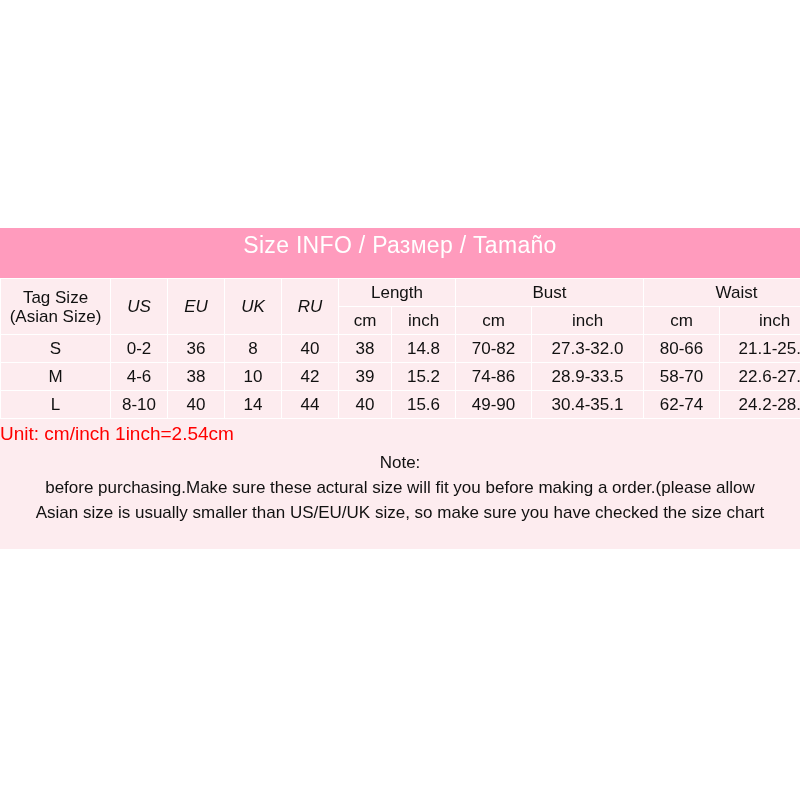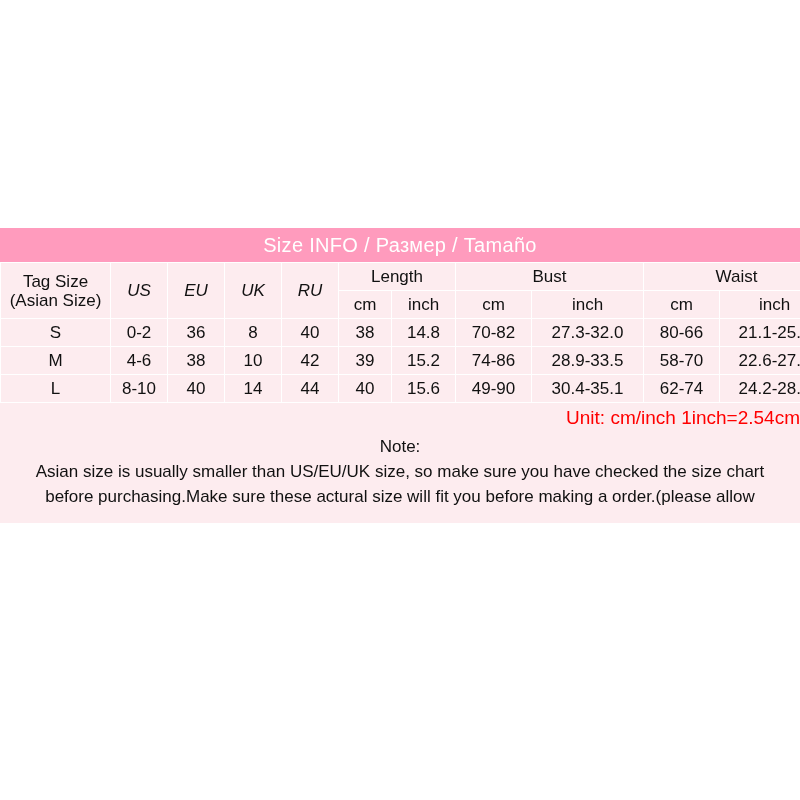--- a/index.html
+++ b/index.html
@@ -21,23 +21,23 @@
     position: absolute;
     left: 0;
     top: 228px;
     width: 800px;
     background: #fdecef;
   }
   .banner {
     background: #ff9bbd;
     color: #ffffff;
     text-align: center;
-    font-size: 20px;
+    font-size: 23px;
     line-height: 34px;
-    height: 34px;
+    height: 50px;
     letter-spacing: 0.3px;
   }
   table.size {
     border-collapse: collapse;
     width: 800px;
     table-layout: fixed;
     background: #fdecef;
   }
   table.size td, table.size th {
     border: 1px solid #ffffff;
@@ -62,34 +62,34 @@
   }
   .colhead {
     font-weight: bold;
     font-size: 18px;
     font-style: italic;
   }
   .rowlabel {
     font-size: 18px;
   }
   .unit-row {
-    text-align: right;
+    text-align: left;
     color: #ff0000;
     font-size: 19px;
     height: 30px;
     line-height: 30px;
     background: #fdecef;
   }
   .note-block {
     background: #fdecef;
     text-align: center;
     font-size: 17px;
     color: #111111;
     line-height: 25px;
-    padding: 2px 0 14px 0;
+    padding: 2px 0 24px 0;
   }
   .note-title { line-height: 24px; }
   .nowrap { white-space: nowrap; }
 </style>
 </head>
 <body>
 
 <div id="page">
   <div id="chart-wrap">
 
@@ -170,18 +170,18 @@
         <td>62-74</td>
         <td class="nowrap">24.2-28.9</td>
       </tr>
     </tbody>
       </table>
 
     <div class="unit-row">Unit: cm/inch 1inch=2.54cm</div>
 
     <div class="note-block">
       <div class="note-title">Note:</div>
+      <div>before purchasing.Make sure these actural size will fit you before making a order.(please allow</div>
       <div>Asian size is usually smaller than US/EU/UK size, so make sure you have checked the size chart</div>
-      <div>before purchasing.Make sure these actural size will fit you before making a order.(please allow</div>
     </div>
 
   </div>
 </div>
 
 </body></html>

